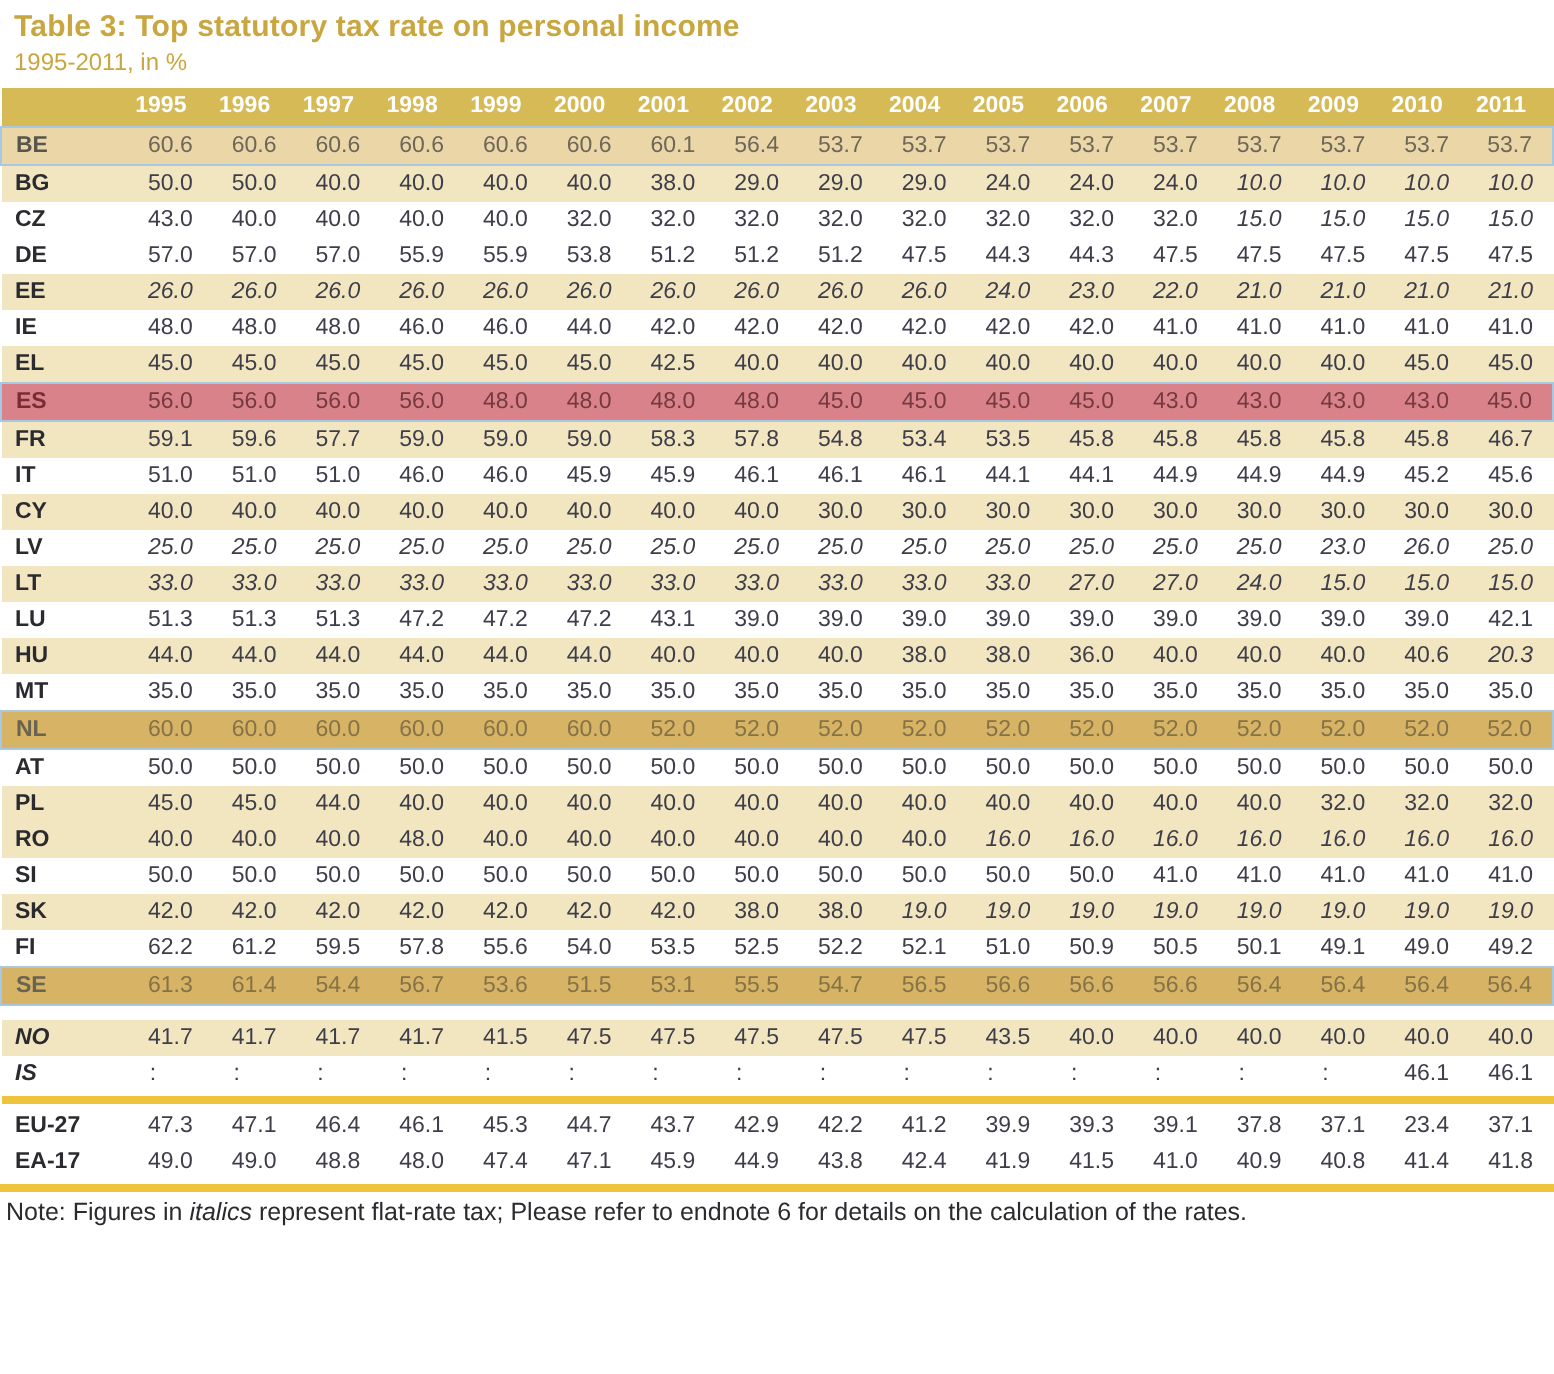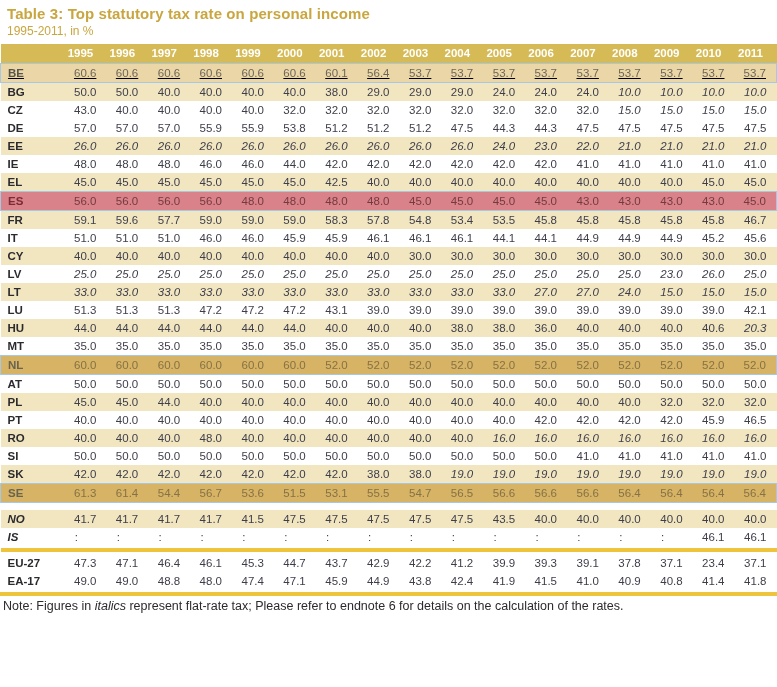--- a/index.html
+++ b/index.html
@@ -37,21 +37,21 @@
   }
   td.code{
     text-align:left;padding-left:7px;padding-right:0;
     font-weight:bold;color:var(--label-text,#2b2b2f);
   }
   td.colon{text-align:center;padding-right:18px;}
   tr.tan{background:var(--row-tan,#f2e6c1);}
   tr.hl td{border-top:1px solid var(--selection-border,#a6c8e2);border-bottom:1px solid var(--selection-border,#a6c8e2);}
   tr.hl td:first-child{border-left:1px solid var(--selection-border,#a6c8e2);}
   tr.hl td:last-child{border-right:1px solid var(--selection-border,#a6c8e2);}
-  tr.hl-tan{background:var(--highlight-tan,#ebd6a8);text-decoration:underline;}
+  tr.hl-tan{background:var(--highlight-tan,#ebd6a8);}
   tr.hl-tan td{color:#6e6758;}
   tr.hl-tan td.code{color:#57564d;}
   tr.hl-red{background:var(--highlight-red,#da8289);}
   tr.hl-red td{color:#733a40;}
   tr.hl-red td.code{color:#7b2b35;}
   tr.hl-gold{background:var(--highlight-gold,#d7b365);}
   tr.hl-gold td{color:#857246;}
   tr.hl-gold td.code{color:#696450;}
   tr.gap td{height:7px;padding:0;background:#ffffff;}
   tr.rule td{height:4px;padding:0;background:var(--rule-gold,#eec43d);border-top:2px solid #fff;border-bottom:2px solid #fff;}
@@ -468,40 +468,20 @@
           <td>40.0</td>
           <td>40.0</td>
           <td>40.0</td>
           <td>40.0</td>
           <td>40.0</td>
           <td>40.0</td>
           <td>32.0</td>
           <td>32.0</td>
           <td>32.0</td>
         </tr>
-        <tr class="">
-          <td class="code">PT</td>
-          <td>40.0</td>
-          <td>40.0</td>
-          <td>40.0</td>
-          <td>40.0</td>
-          <td>40.0</td>
-          <td>40.0</td>
-          <td>40.0</td>
-          <td>40.0</td>
-          <td>40.0</td>
-          <td>40.0</td>
-          <td>40.0</td>
-          <td>42.0</td>
-          <td>42.0</td>
-          <td>42.0</td>
-          <td>42.0</td>
-          <td>45.9</td>
-          <td>46.5</td>
-        </tr>
         <tr class="tan">
           <td class="code">RO</td>
           <td>40.0</td>
           <td>40.0</td>
           <td>40.0</td>
           <td>48.0</td>
           <td>40.0</td>
           <td>40.0</td>
           <td>40.0</td>
           <td>40.0</td>
@@ -547,20 +527,40 @@
           <td>38.0</td>
           <td>38.0</td>
           <td class="it">19.0</td>
           <td class="it">19.0</td>
           <td class="it">19.0</td>
           <td class="it">19.0</td>
           <td class="it">19.0</td>
           <td class="it">19.0</td>
           <td class="it">19.0</td>
           <td class="it">19.0</td>
+        </tr>
+        <tr class="">
+          <td class="code">FI</td>
+          <td>62.2</td>
+          <td>61.2</td>
+          <td>59.5</td>
+          <td>57.8</td>
+          <td>55.6</td>
+          <td>54.0</td>
+          <td>53.5</td>
+          <td>52.5</td>
+          <td>52.2</td>
+          <td>52.1</td>
+          <td>51.0</td>
+          <td>50.9</td>
+          <td>50.5</td>
+          <td>50.1</td>
+          <td>49.1</td>
+          <td>49.0</td>
+          <td>49.2</td>
         </tr>
         <tr class="tan hl hl-gold">
           <td class="code">SE</td>
           <td>61.3</td>
           <td>61.4</td>
           <td>54.4</td>
           <td>56.7</td>
           <td>53.6</td>
           <td>51.5</td>
           <td>53.1</td>

